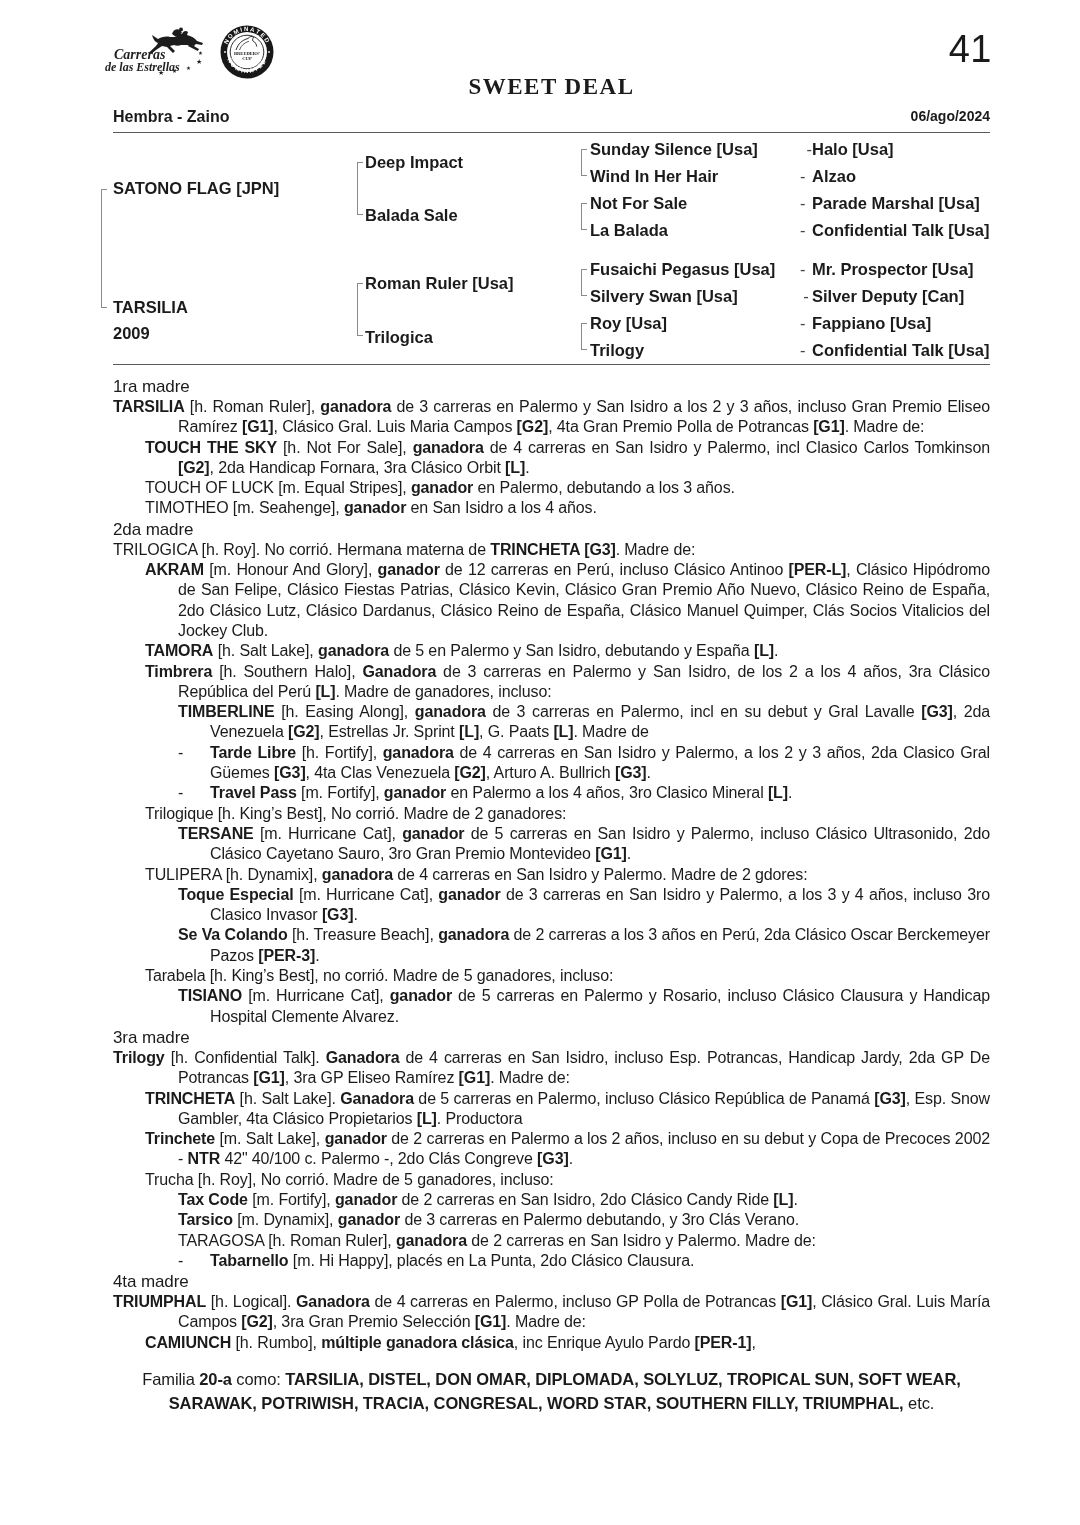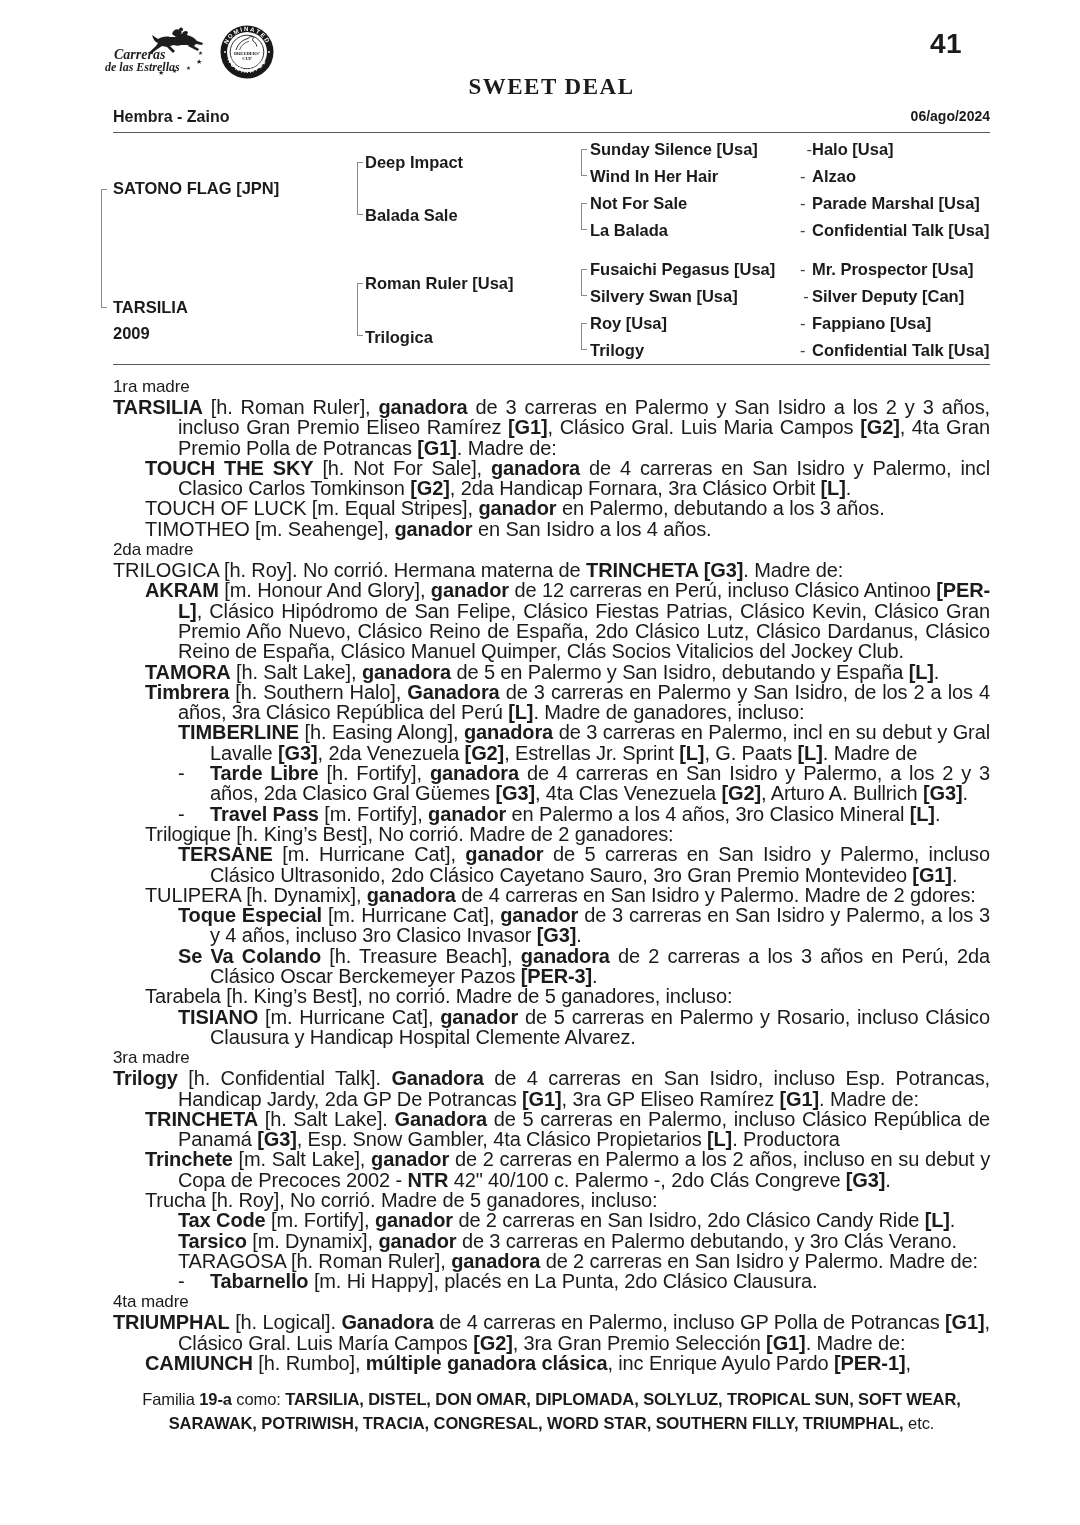--- a/index.html
+++ b/index.html
@@ -5,22 +5,22 @@
   html,body{margin:0;padding:0;background:#e8e8e8;}
   .page{
     position:relative; width:1080px; height:1525px; margin:0 auto;
     background:#ffffff; overflow:hidden;
     font-family:"Liberation Sans", sans-serif; color:#1b1b1b;
     -webkit-font-smoothing:antialiased;
   }
   
   .logo-carreras{position:absolute; left:104px; top:26px; width:112px; height:50px;}
   .badge{position:absolute; left:219px; top:24px; width:56px; height:56px;}
-  .page-num{position:absolute; left:900px; top:28px; width:92px; text-align:center;
-    font-size:28px; font-weight:bold; letter-spacing:.5px;}
+  .page-num{position:absolute; left:900px; top:28px; width:92px; text-align:right;
+    font-size:38px; font-weight:normal; letter-spacing:.5px;}
   .title{position:absolute; left:113px; top:74px; width:877px; text-align:center;
     font-size:23px; font-weight:bold; letter-spacing:1.5px;font-family:Liberation Serif, serif;}
   .meta{position:absolute; left:113px; top:108px; width:877px; font-weight:bold; font-size:16px;}
   .meta .sex{float:left;}
   .meta .date{float:right; font-size:14px;}
   .rule{position:absolute; left:113px; width:877px; height:1.4px; background:#5a5a5a;}
   .rule1{top:132px;} .rule2{top:364px;}
   
   .ped{position:absolute; left:0; top:0; width:1080px; height:370px; font-weight:bold; font-size:16.5px;}
   .ped .cell{position:absolute; white-space:nowrap; line-height:19px;}
@@ -36,21 +36,21 @@
   .b1{left:101px; top:189px; height:119px;}
   .b2a{left:357px; top:162px; height:53px;}
   .b2b{left:357px; top:283px; height:53px;}
   .b3a{left:581px; top:149px; height:27px;}
   .b3b{left:581px; top:203px; height:27px;}
   .b3c{left:581px; top:269px; height:27px;}
   .b3d{left:581px; top:323px; height:27px;}
   
   .content{position:absolute; left:113px; top:376px; width:877px;}
   .sec-h{font-size:17px; font-weight:normal; line-height:21px; letter-spacing:-.1px;}
-  .entry{margin:0; font-size:20px; line-height:20.3px; letter-spacing:-.12px;
+  .entry{margin:0; font-size:16px; line-height:20.3px; letter-spacing:-.12px;
     text-align:justify;}
   .entry .b{font-weight:bold;}
   .ind0{padding-left:65px; text-indent:-65px;}
   .ind1{padding-left:65px; text-indent:-33px;}
   .ind2{padding-left:97px; text-indent:-32px;}
   .mark{display:inline-block; width:32px; text-indent:0;}
   
   .family{margin-top:14px; text-align:center; font-size:16.5px; line-height:24px; letter-spacing:-.1px;}
   .family .b{font-weight:bold;}
   
@@ -181,16 +181,16 @@
         <p class="entry ind1"><span class="b">Trinchete</span><span> [m. Salt Lake], </span><span class="b">ganador</span><span> de 2 carreras en Palermo a los 2 años, incluso en su debut y Copa de Precoces 2002 - </span><span class="b">NTR</span><span> 42" 40/100 c. Palermo -, 2do Clás Congreve </span><span class="b">[G3]</span><span>.</span></p>
         <p class="entry ind1"><span>Trucha [h. Roy], No corrió. Madre de 5 ganadores, incluso:</span></p>
         <p class="entry ind2"><span class="b">Tax Code</span><span> [m. Fortify], </span><span class="b">ganador</span><span> de 2 carreras en San Isidro, 2do Clásico Candy Ride </span><span class="b">[L]</span><span>.</span></p>
         <p class="entry ind2"><span class="b">Tarsico</span><span> [m. Dynamix], </span><span class="b">ganador</span><span> de 3 carreras en Palermo debutando, y 3ro Clás Verano.</span></p>
         <p class="entry ind2"><span>TARAGOSA [h. Roman Ruler], </span><span class="b">ganadora</span><span> de 2 carreras en San Isidro y Palermo. Madre de:</span></p>
         <p class="entry ind2"><span class="mark">-</span><span class="b">Tabarnello</span><span> [m. Hi Happy], placés en La Punta, 2do Clásico Clausura.</span></p>
         <div class="sec-h">4ta madre</div>
         <p class="entry ind0"><span class="b">TRIUMPHAL</span><span> [h. Logical]. </span><span class="b">Ganadora</span><span> de 4 carreras en Palermo, incluso GP Polla de Potrancas </span><span class="b">[G1]</span><span>, Clásico Gral. Luis María Campos </span><span class="b">[G2]</span><span>, 3ra Gran Premio Selección </span><span class="b">[G1]</span><span>. Madre de:</span></p>
         <p class="entry ind1"><span class="b">CAMIUNCH</span><span> [h. Rumbo], </span><span class="b">múltiple ganadora clásica</span><span>, inc Enrique Ayulo Pardo </span><span class="b">[PER-1]</span><span>,</span></p>
       </div>
-    <div class="family"><span>Familia </span><span class="b">19-a</span><span> como: </span><span class="b">TARSILIA, DISTEL, DON OMAR, DIPLOMADA, SOLYLUZ, TROPICAL SUN, SOFT WEAR, SARAWAK, POTRIWISH, TRACIA, CONGRESAL, WORD STAR, SOUTHERN FILLY, TRIUMPHAL,</span><span> etc.</span></div>
+    <div class="family"><span>Familia </span><span class="b">20-a</span><span> como: </span><span class="b">TARSILIA, DISTEL, DON OMAR, DIPLOMADA, SOLYLUZ, TROPICAL SUN, SOFT WEAR, SARAWAK, POTRIWISH, TRACIA, CONGRESAL, WORD STAR, SOUTHERN FILLY, TRIUMPHAL,</span><span> etc.</span></div>
   </div>
 
 </div>
 
 </body></html>

